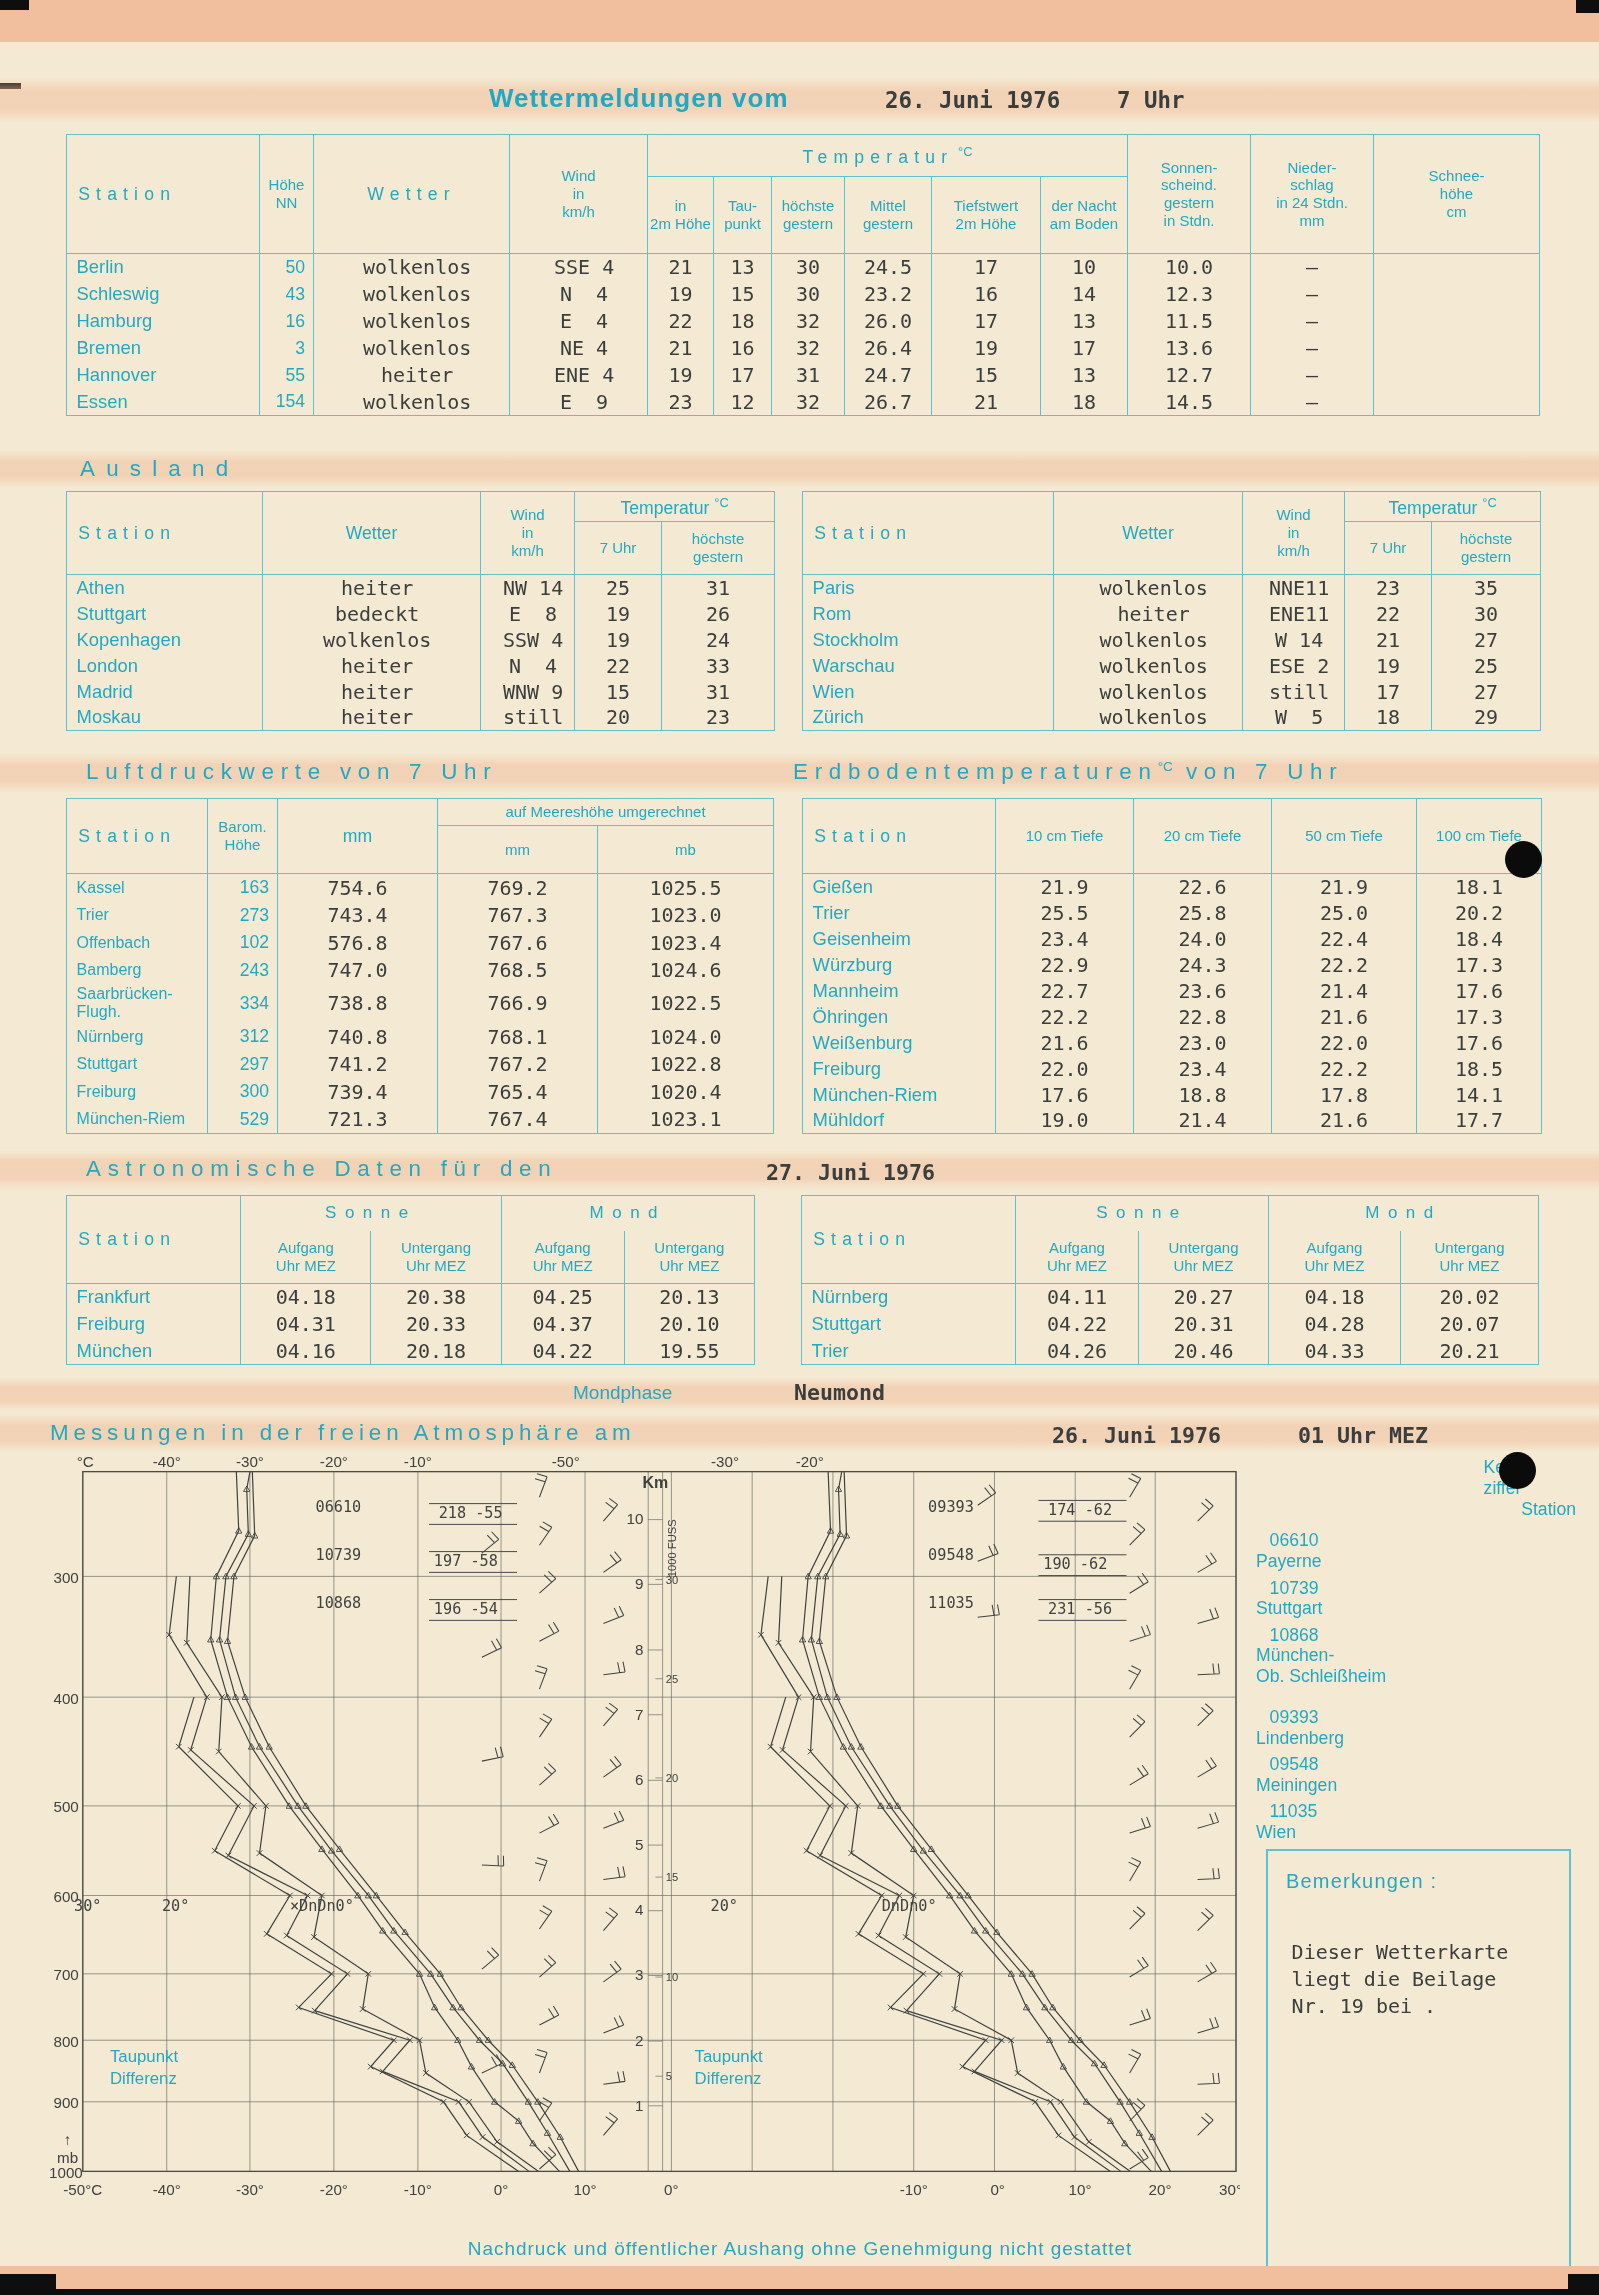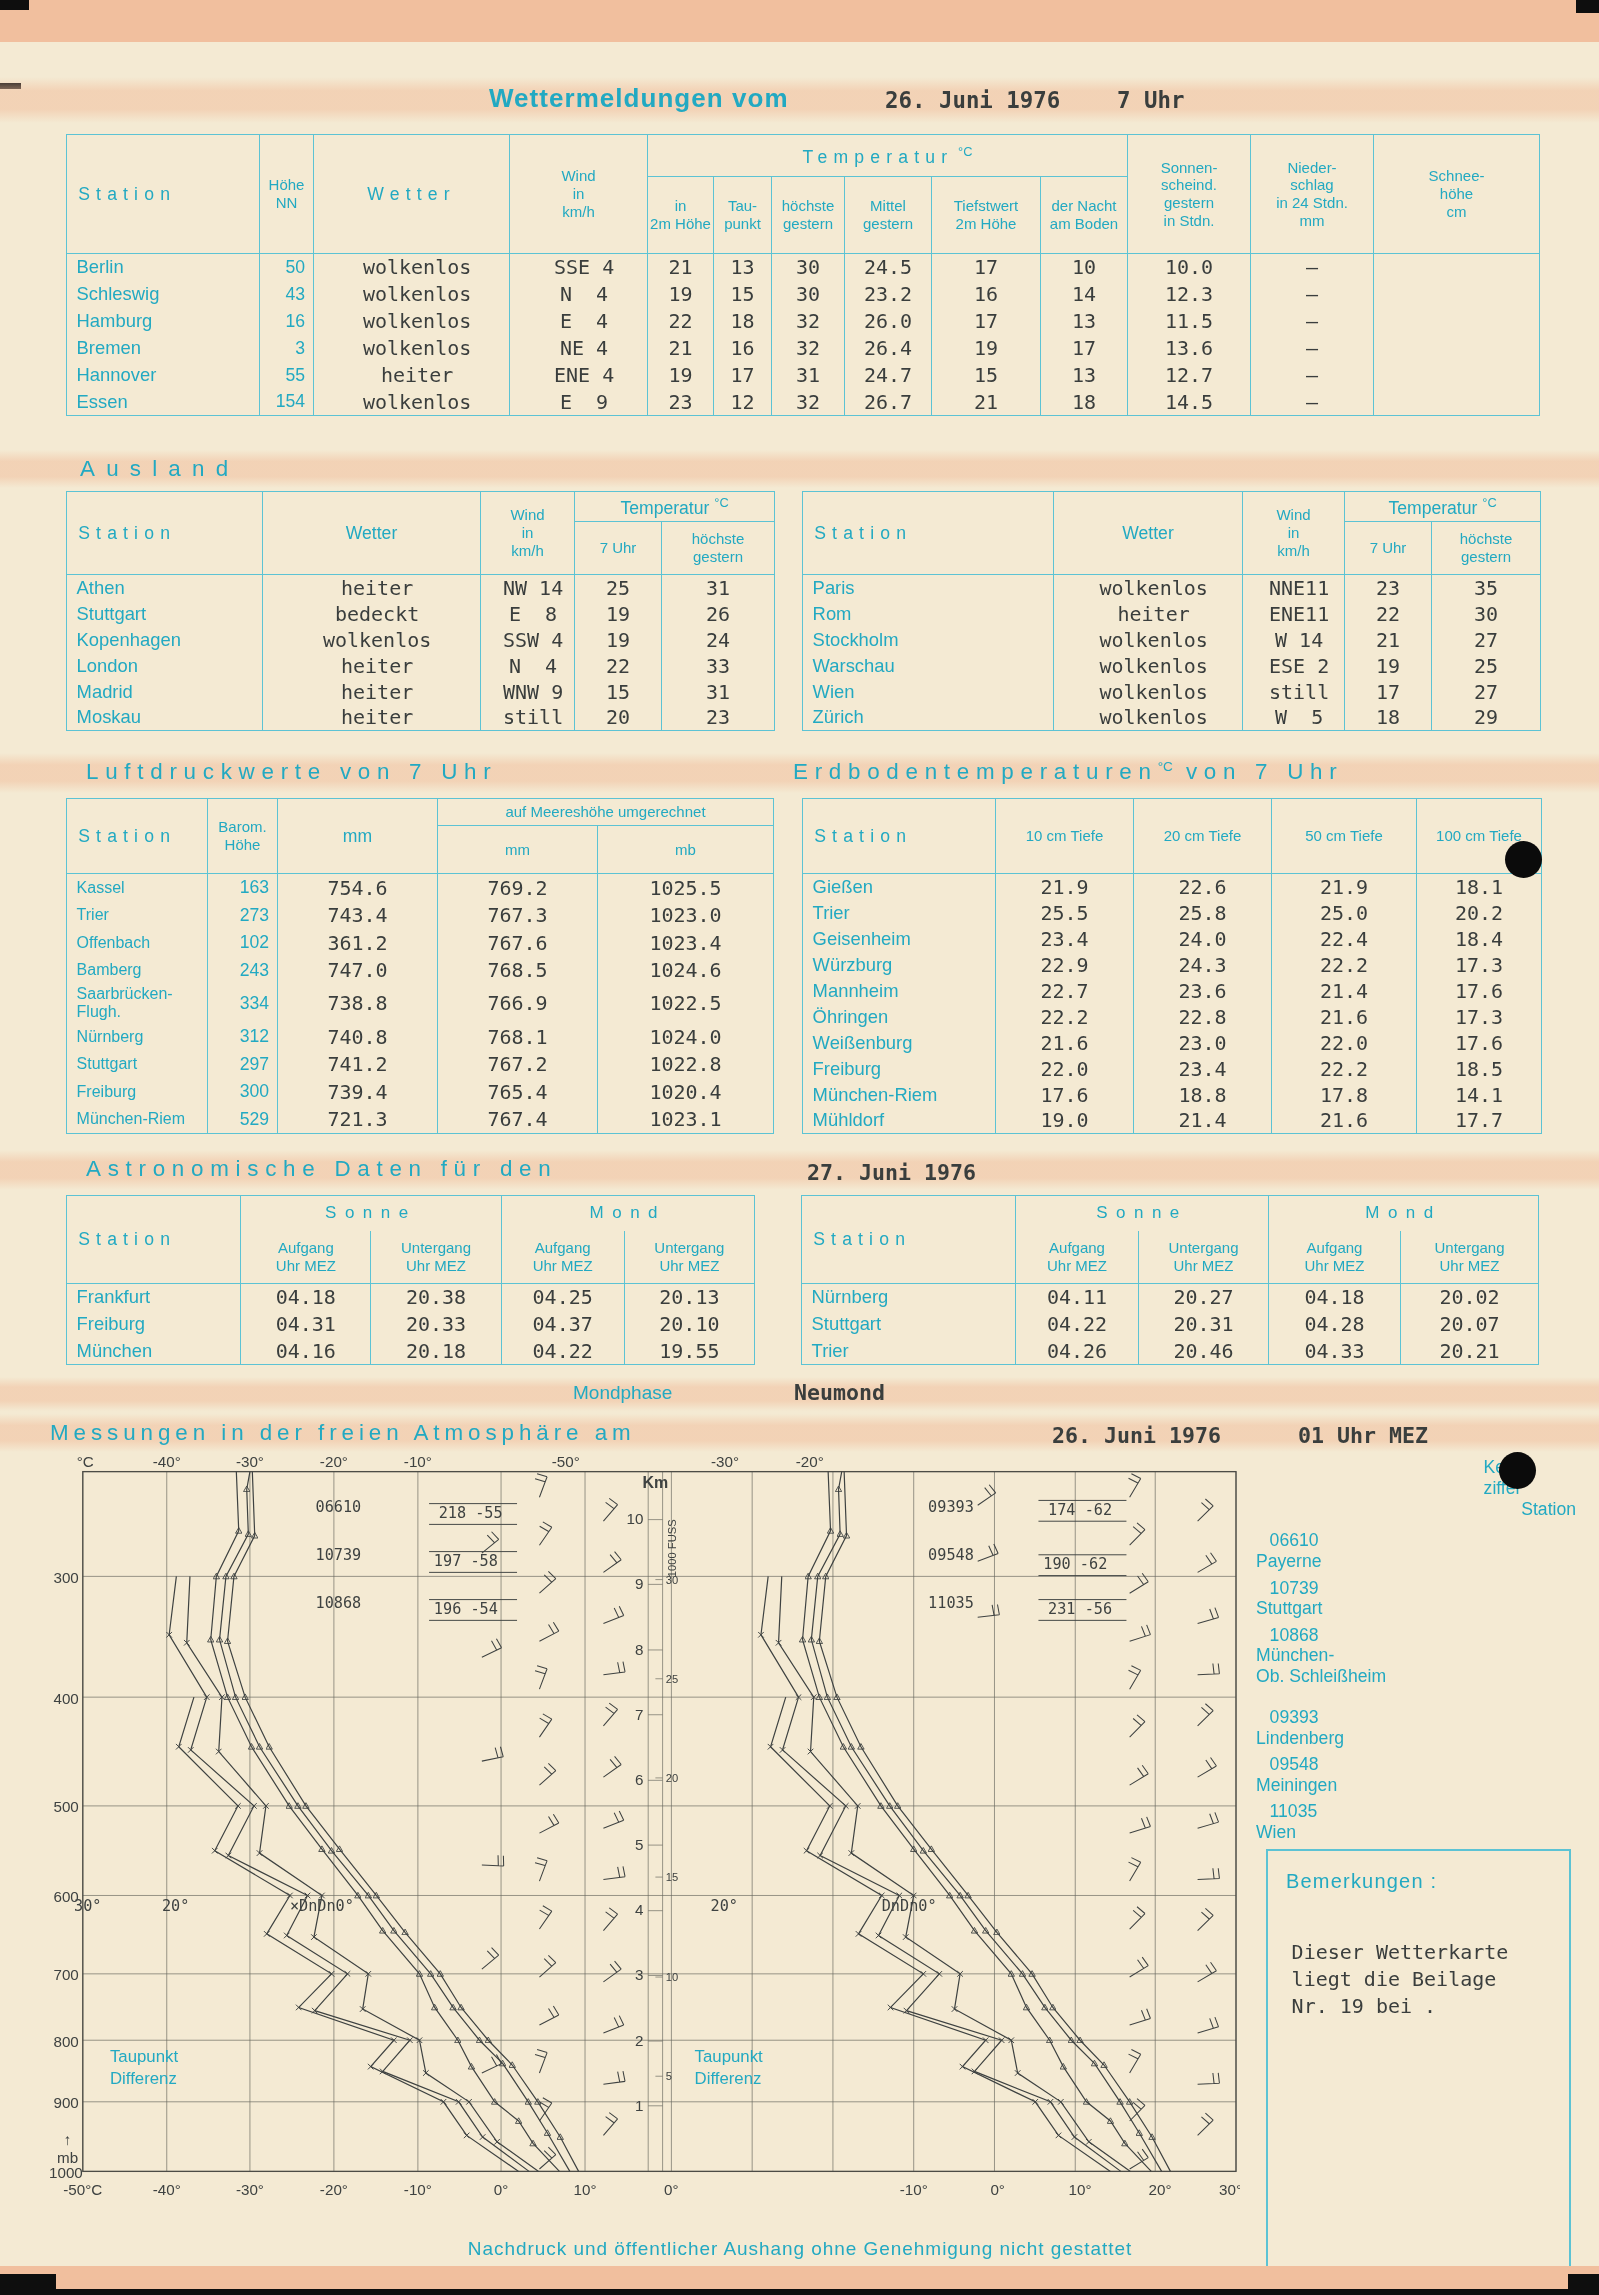--- a/index.html
+++ b/index.html
@@ -48,21 +48,21 @@
   .s-title .lbl { position:absolute; left:489px; top:6.4px; font-size:26px; font-weight:bold; letter-spacing:.04em; }
   .s-title .dt { position:absolute; left:885px; top:10.4px; font-size:22.4px; }
   .s-title .tm { position:absolute; left:1117px; top:10.4px; font-size:22.4px; }
 
   .hsec { position:absolute; font-size:22.4px; letter-spacing:.3em; color:var(--teal); top:6.4px; }
   .hsec sup { font-size:13.6px; letter-spacing:0; vertical-align:super; }
   .s-aus-h .hsec { left:80px; letter-spacing:.5em; }
   .s-ps-h .h1x { left:86px; }
   .s-ps-h .h2x { left:793px; }
   .s-astro-h .hsec { left:86px; }
-  .s-astro-h .dt { position:absolute; left:807px; top:9.6px; font-size:21.6px; }
+  .s-astro-h .dt { position:absolute; left:766px; top:9.6px; font-size:21.6px; }
   .s-mond .lbl { position:absolute; left:573px; top:4.8px; font-size:19px; }
   .s-mond .val { position:absolute; left:754px; top:3.2px; font-size:21.6px;margin-left:40px; }
   .s-mess-h .hsec { left:50px; letter-spacing:.22em; }
   .s-mess-h .dt { position:absolute; left:1052px; top:8.8px; font-size:21.6px; }
   .s-mess-h .tm { position:absolute; left:1298px; top:8.8px; font-size:21.6px; }
   .s-footer .ftr { font-size:19px; letter-spacing:.05em; }
 
   
   .wtab { border-collapse:collapse; table-layout:fixed; border:1.6px solid var(--teal-line); }
   .wtab th { border-left:1.6px solid var(--teal-line); border-bottom:1.6px solid var(--teal-line);
@@ -460,21 +460,21 @@
             <tr>
               <td class="st">Trier</td>
               <td class="tn">273</td>
               <td class="tc">743.4</td>
               <td class="tc">767.3</td>
               <td class="tc">1023.0</td>
             </tr>
             <tr>
               <td class="st">Offenbach</td>
               <td class="tn">102</td>
-              <td class="tc">361.2</td>
+              <td class="tc">576.8</td>
               <td class="tc">767.6</td>
               <td class="tc">1023.4</td>
             </tr>
             <tr>
               <td class="st">Bamberg</td>
               <td class="tn">243</td>
               <td class="tc">747.0</td>
               <td class="tc">768.5</td>
               <td class="tc">1024.6</td>
             </tr>

